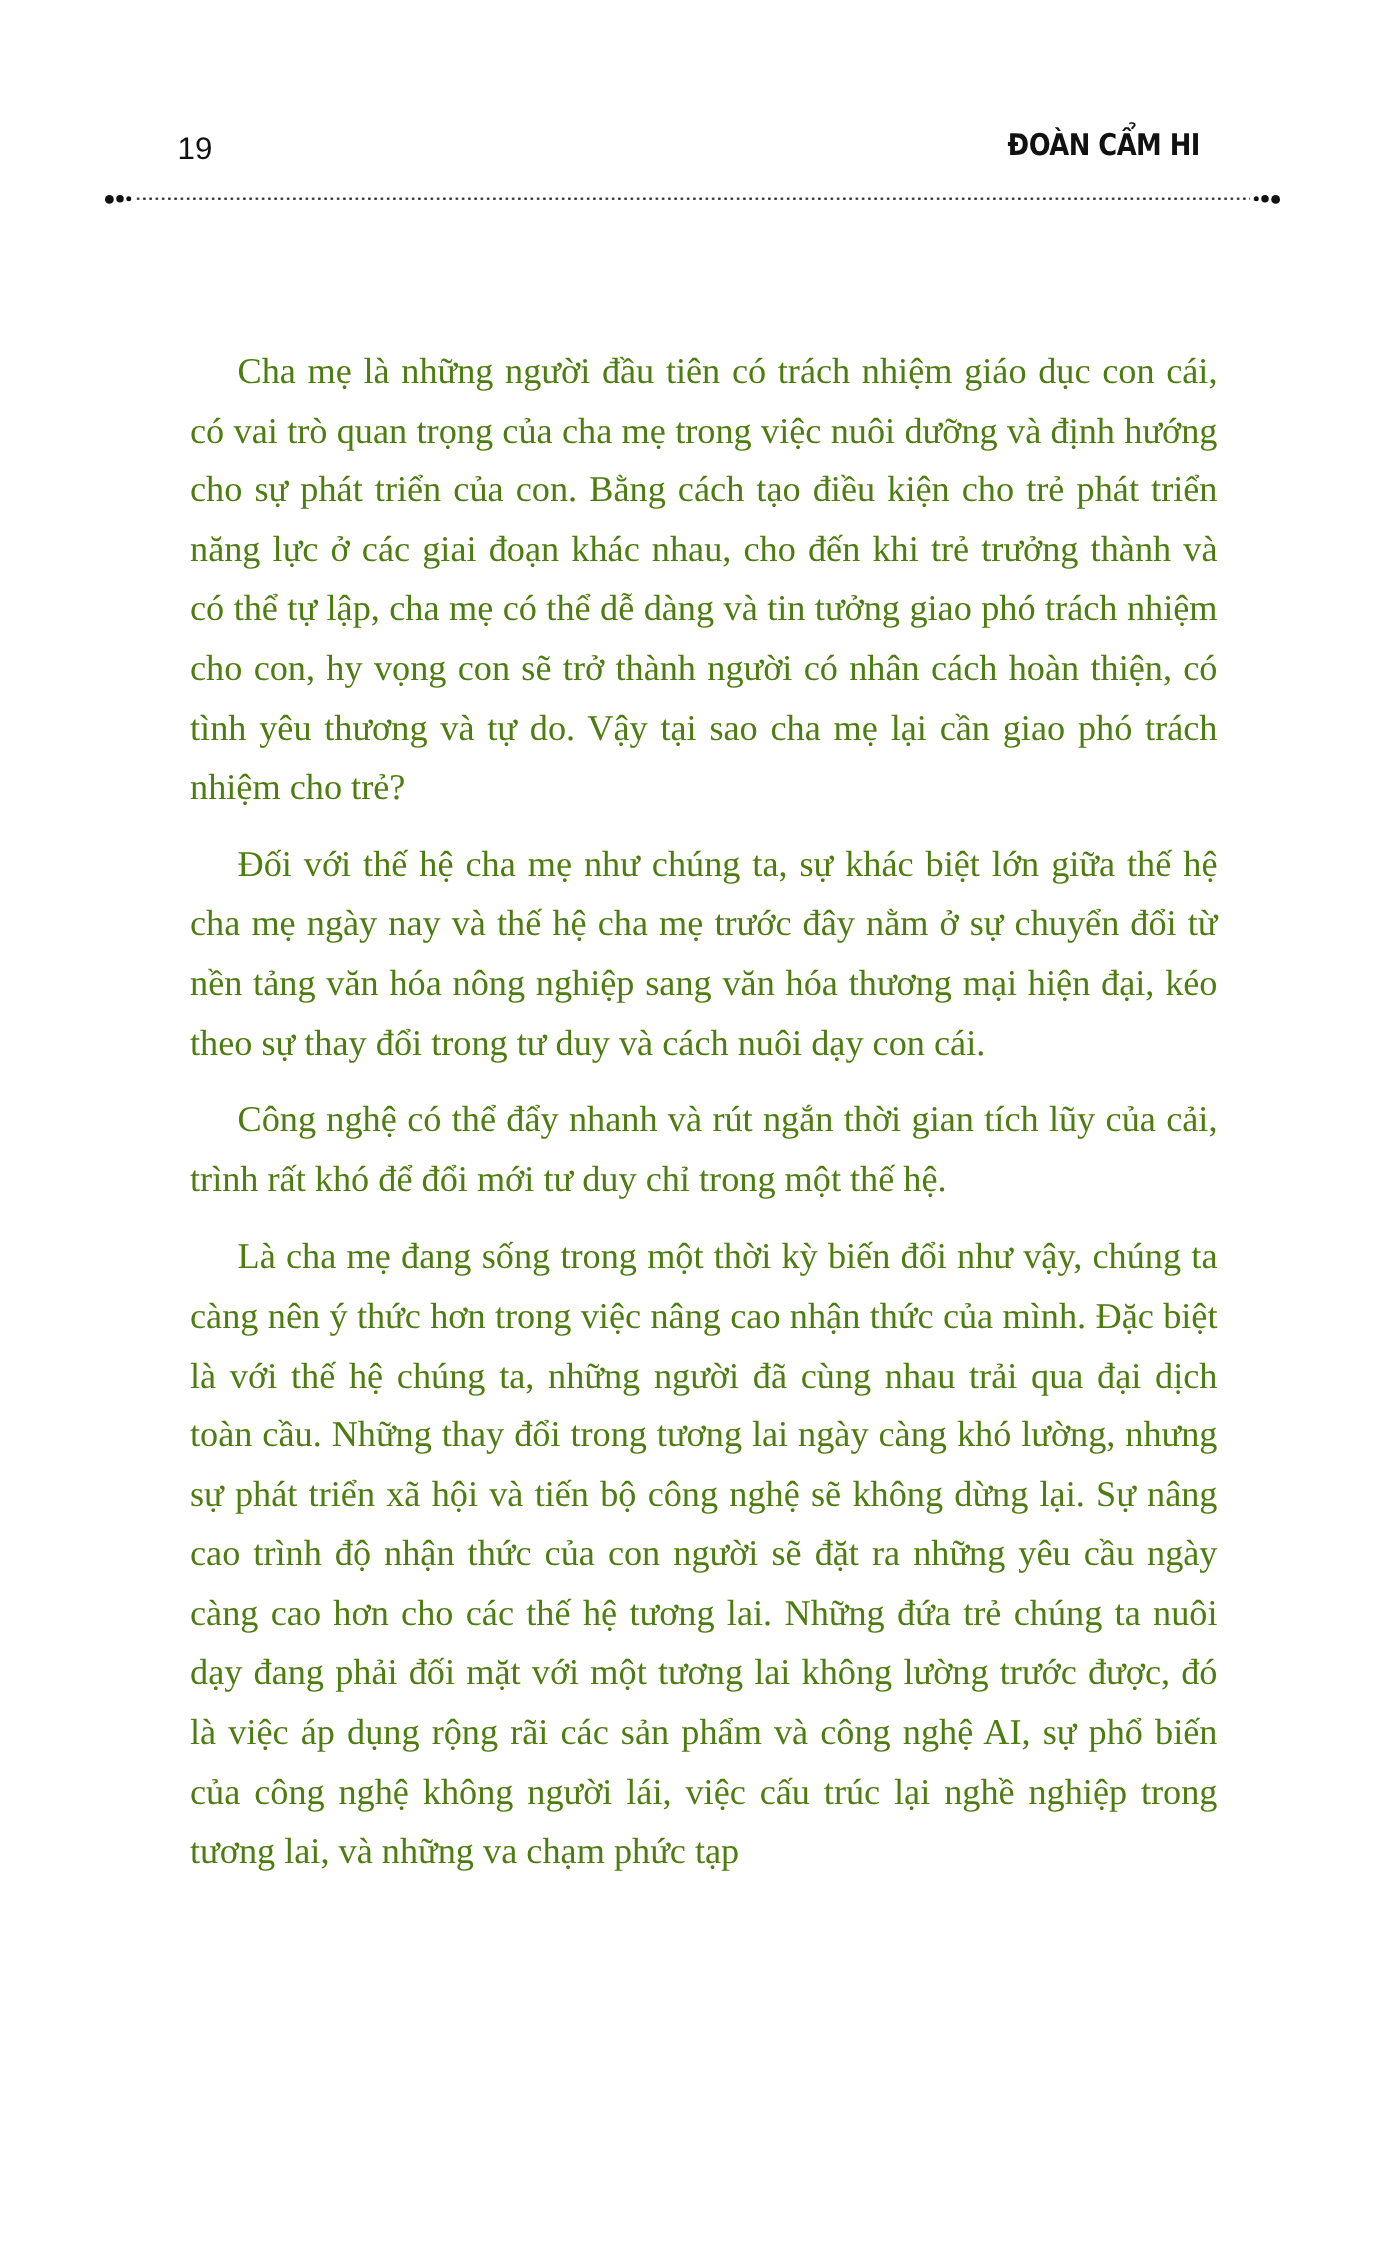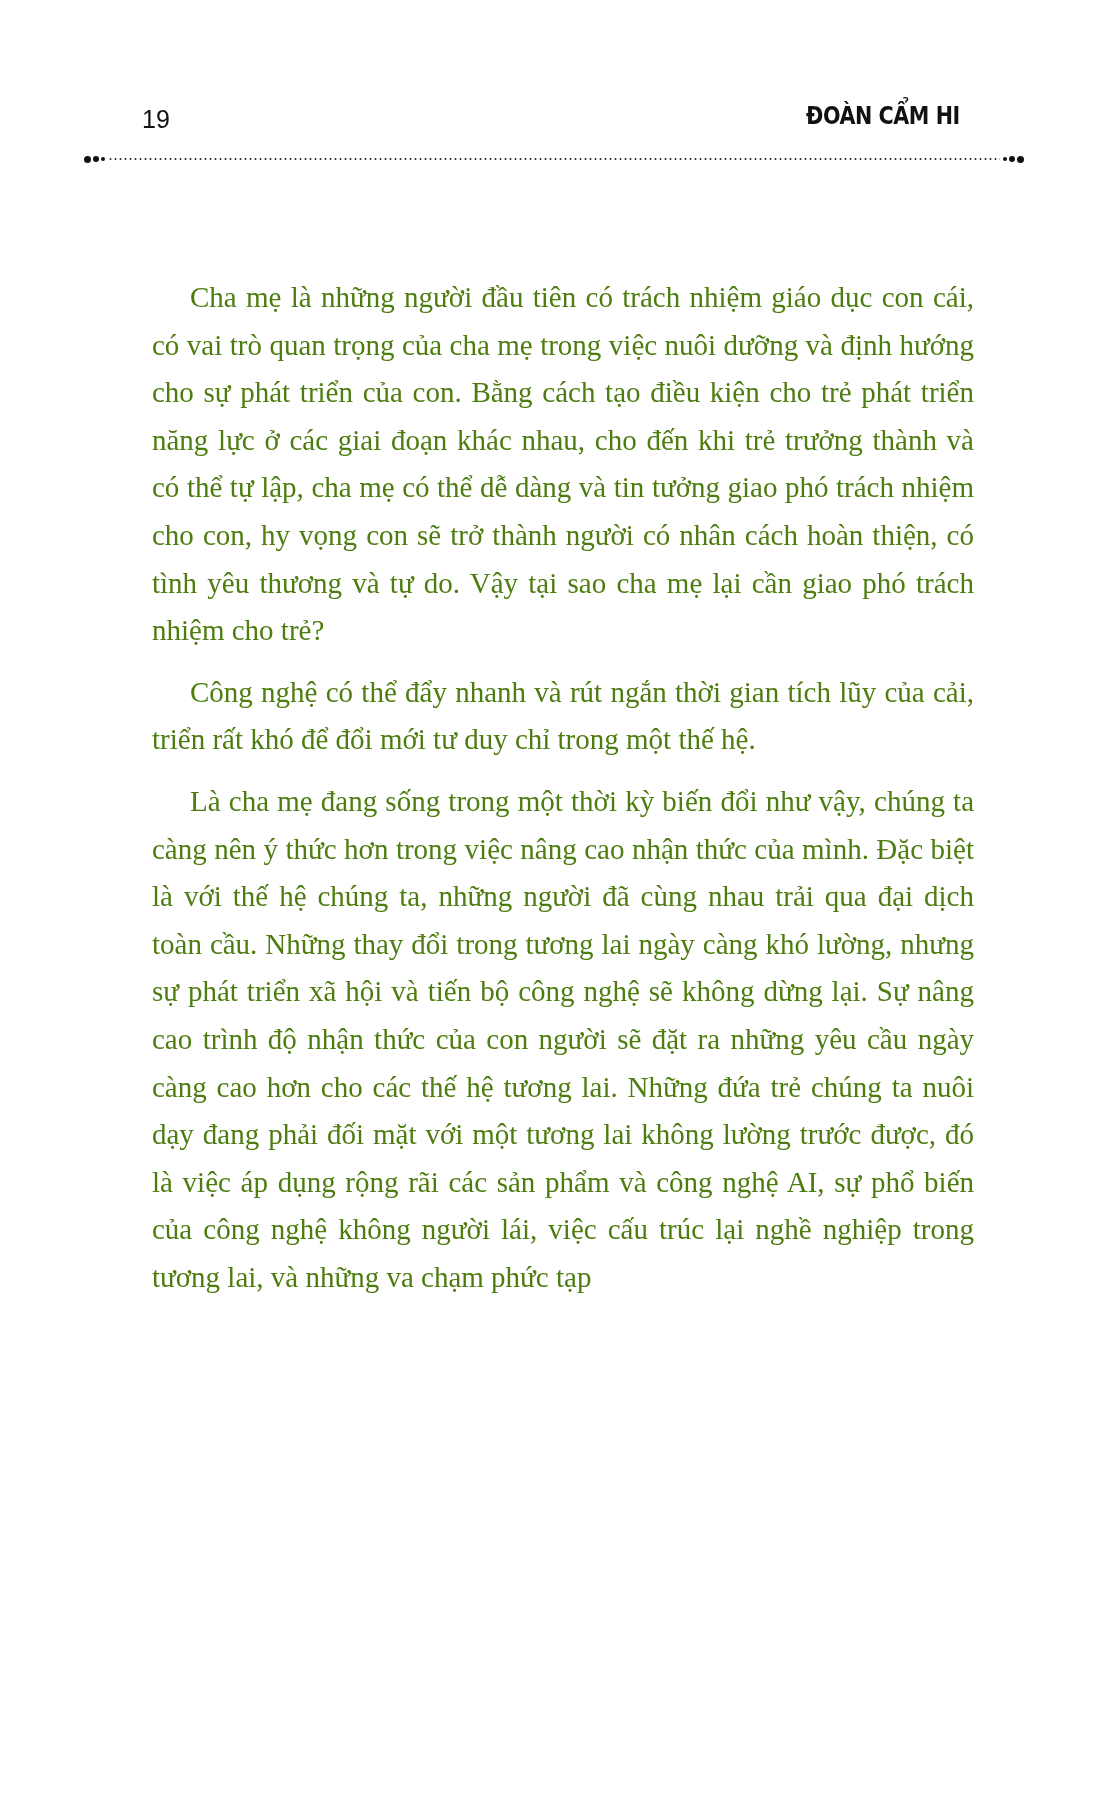--- a/index.html
+++ b/index.html
@@ -100,15 +100,16 @@
   <div class="rule-line"></div>
   <div class="rule-dots-big">
     <span class="d3"></span>
       <span class="d2"></span>
       <span class="d1"></span>
   </div>
 </div>
 
 <div class="body-text">
   <p>Cha mẹ là những người đầu tiên có trách nhiệm giáo dục con cái, có vai trò quan trọng của cha mẹ trong việc nuôi dưỡng và định hướng cho sự phát triển của con. Bằng cách tạo điều kiện cho trẻ phát triển năng lực ở các giai đoạn khác nhau, cho đến khi trẻ trưởng thành và có thể tự lập, cha mẹ có thể dễ dàng và tin tưởng giao phó trách nhiệm cho con, hy vọng con sẽ trở thành người có nhân cách hoàn thiện, có tình yêu thương và tự do. Vậy tại sao cha mẹ lại cần giao phó trách nhiệm cho trẻ?</p>
-  <p>Công nghệ có thể đẩy nhanh và rút ngắn thời gian tích lũy của cải, triển rất khó để đổi mới tư duy chỉ trong một thế hệ.</p>
+  <p>Đối với thế hệ cha mẹ như chúng ta, sự khác biệt lớn giữa thế hệ cha mẹ ngày nay và thế hệ cha mẹ trước đây nằm ở sự chuyển đổi từ nền tảng văn hóa nông nghiệp sang văn hóa thương mại hiện đại, kéo theo sự thay đổi trong tư duy và cách nuôi dạy con cái.</p>
+  <p>Công nghệ có thể đẩy nhanh và rút ngắn thời gian tích lũy của cải, trình rất khó để đổi mới tư duy chỉ trong một thế hệ.</p>
   <p>Là cha mẹ đang sống trong một thời kỳ biến đổi như vậy, chúng ta càng nên ý thức hơn trong việc nâng cao nhận thức của mình. Đặc biệt là với thế hệ chúng ta, những người đã cùng nhau trải qua đại dịch toàn cầu. Những thay đổi trong tương lai ngày càng khó lường, nhưng sự phát triển xã hội và tiến bộ công nghệ sẽ không dừng lại. Sự nâng cao trình độ nhận thức của con người sẽ đặt ra những yêu cầu ngày càng cao hơn cho các thế hệ tương lai. Những đứa trẻ chúng ta nuôi dạy đang phải đối mặt với một tương lai không lường trước được, đó là việc áp dụng rộng rãi các sản phẩm và công nghệ AI, sự phổ biến của công nghệ không người lái, việc cấu trúc lại nghề nghiệp trong tương lai, và những va chạm phức tạp</p>
 </div>
 
 </body></html>

